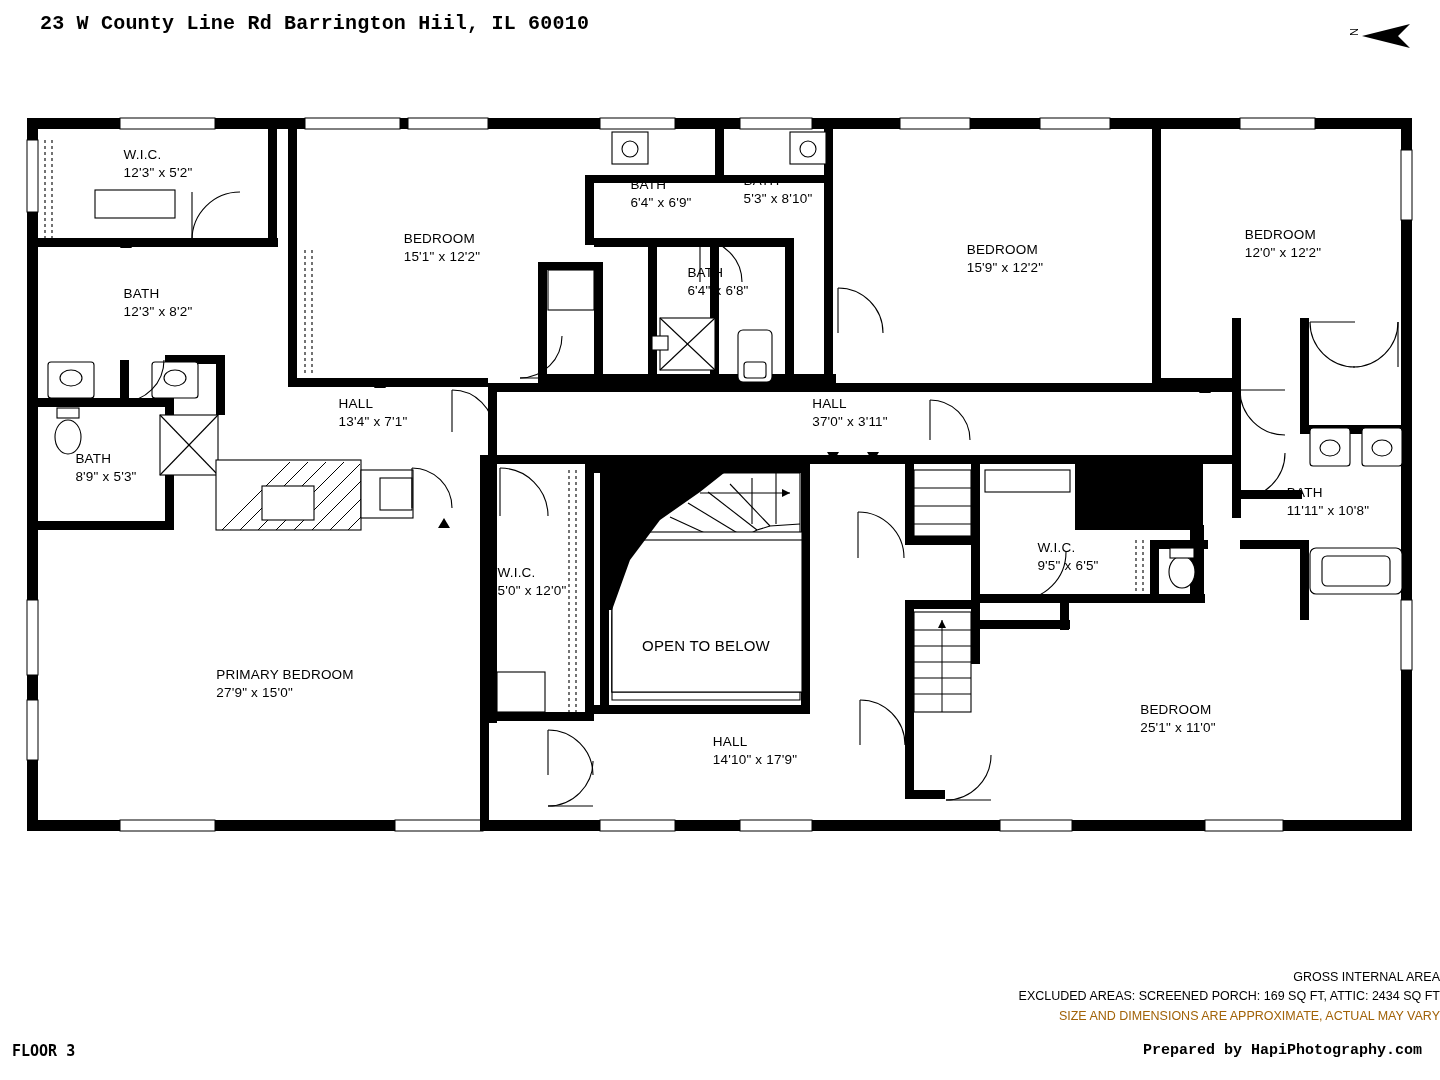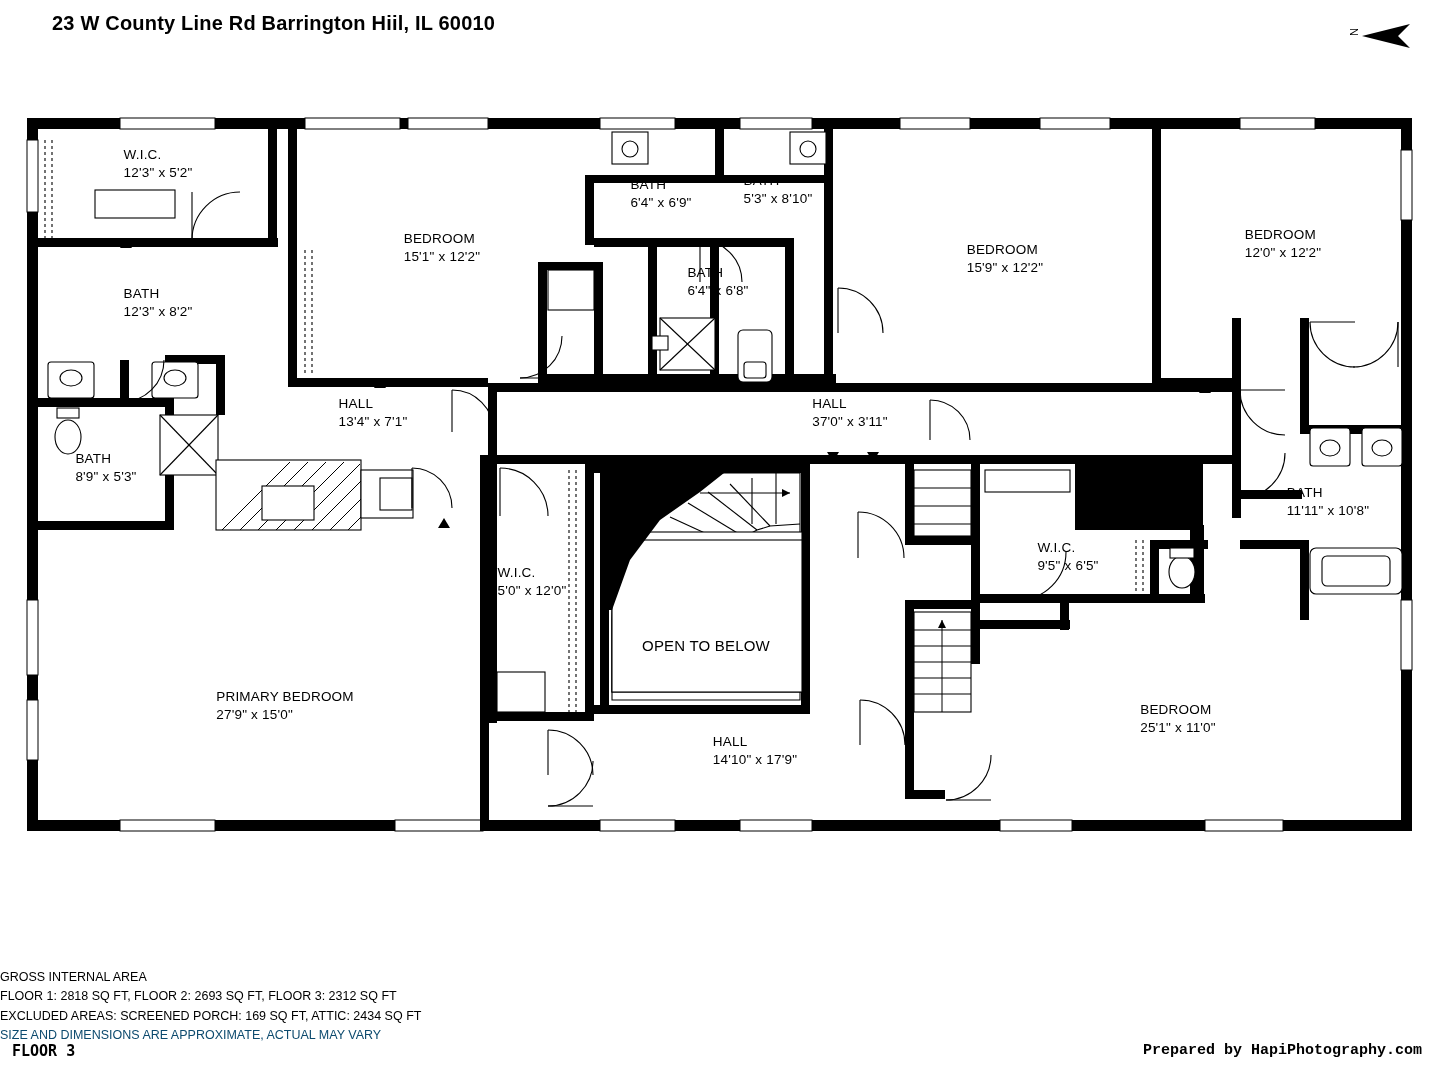--- a/index.html
+++ b/index.html
@@ -10,26 +10,26 @@
   body {
     width: 1440px;
     height: 1080px;
     font-family: "DejaVu Sans", sans-serif;
     color: #000;
     position: relative;
     overflow: hidden;
   }
   #page-title {
     position: absolute;
-    left: 52px;
+    left: 40px;
     top: 12px;
     font-size: 20px;
     font-weight: bold;
     letter-spacing: 0.2px;
-    font-family: Liberation Sans, sans-serif;
+    font-family: Liberation Mono, monospace;
   }
   
   #north-arrow {
     position: absolute;
     left: 1340px;
     top: 22px;
     width: 80px;
     height: 30px;
   }
   #north-arrow .n-letter {
@@ -63,27 +63,27 @@
   .room-label.open-below {
     font-size: 15px;
     font-weight: normal;
   }
   
   #footer-block {
     position: absolute;
     left: 0;
     top: 968px;
     width: 1440px;
-    text-align: left;
+    text-align: right;
     font-size: 12.5px;
     line-height: 1.55;
     font-family: "Liberation Sans", sans-serif;
   }
   #footer-block .disclaimer {
-    color: #0c4a6e;
+    color: #a16207;
   }
   #floor-tag {
     position: absolute;
     left: 12px;
     top: 1042px;
     font-size: 15px;
     font-weight: bold;
     font-family: "DejaVu Sans Mono", monospace;
   }
   #credit {
@@ -448,38 +448,37 @@
     <span class="rl-dim">11'11" x 10'8"</span>
   </div>
   <div class="room-label" style="left:1068px; top:539px;">
     <span class="rl-name">W.I.C.</span>
     <span class="rl-dim">9'5" x 6'5"</span>
   </div>
   <div class="room-label" style="left:532px; top:564px;">
     <span class="rl-name">W.I.C.</span>
     <span class="rl-dim">5'0" x 12'0"</span>
   </div>
-  <div class="room-label" style="left:285px; top:688px;">
+  <div class="room-label" style="left:285px; top:666px;">
     <span class="rl-name">PRIMARY BEDROOM</span>
     <span class="rl-dim">27'9" x 15'0"</span>
   </div>
   <div class="room-label" style="left:1178px; top:701px;">
     <span class="rl-name">BEDROOM</span>
     <span class="rl-dim">25'1" x 11'0"</span>
   </div>
   <div class="room-label" style="left:755px; top:733px;">
     <span class="rl-name">HALL</span>
     <span class="rl-dim">14'10" x 17'9"</span>
   </div>
   <div class="room-label open-below" style="left:706px; top:636px;">
     <span class="rl-name">OPEN TO BELOW</span>
   </div>
 </div>
 
 <div id="footer-block">
   <div>GROSS INTERNAL AREA</div>
-  <div>FLOOR 1: 2818 SQ FT, FLOOR 2: 2693 SQ FT, FLOOR 3: 2312 SQ FT</div>
   <div>EXCLUDED AREAS: SCREENED PORCH: 169 SQ FT, ATTIC: 2434 SQ FT</div>
   <div class="disclaimer">SIZE AND DIMENSIONS ARE APPROXIMATE, ACTUAL MAY VARY</div>
 </div>
 
 <div id="floor-tag">FLOOR 3</div>
 <div id="credit">Prepared by HapiPhotography.com</div>
 
 </body></html>

